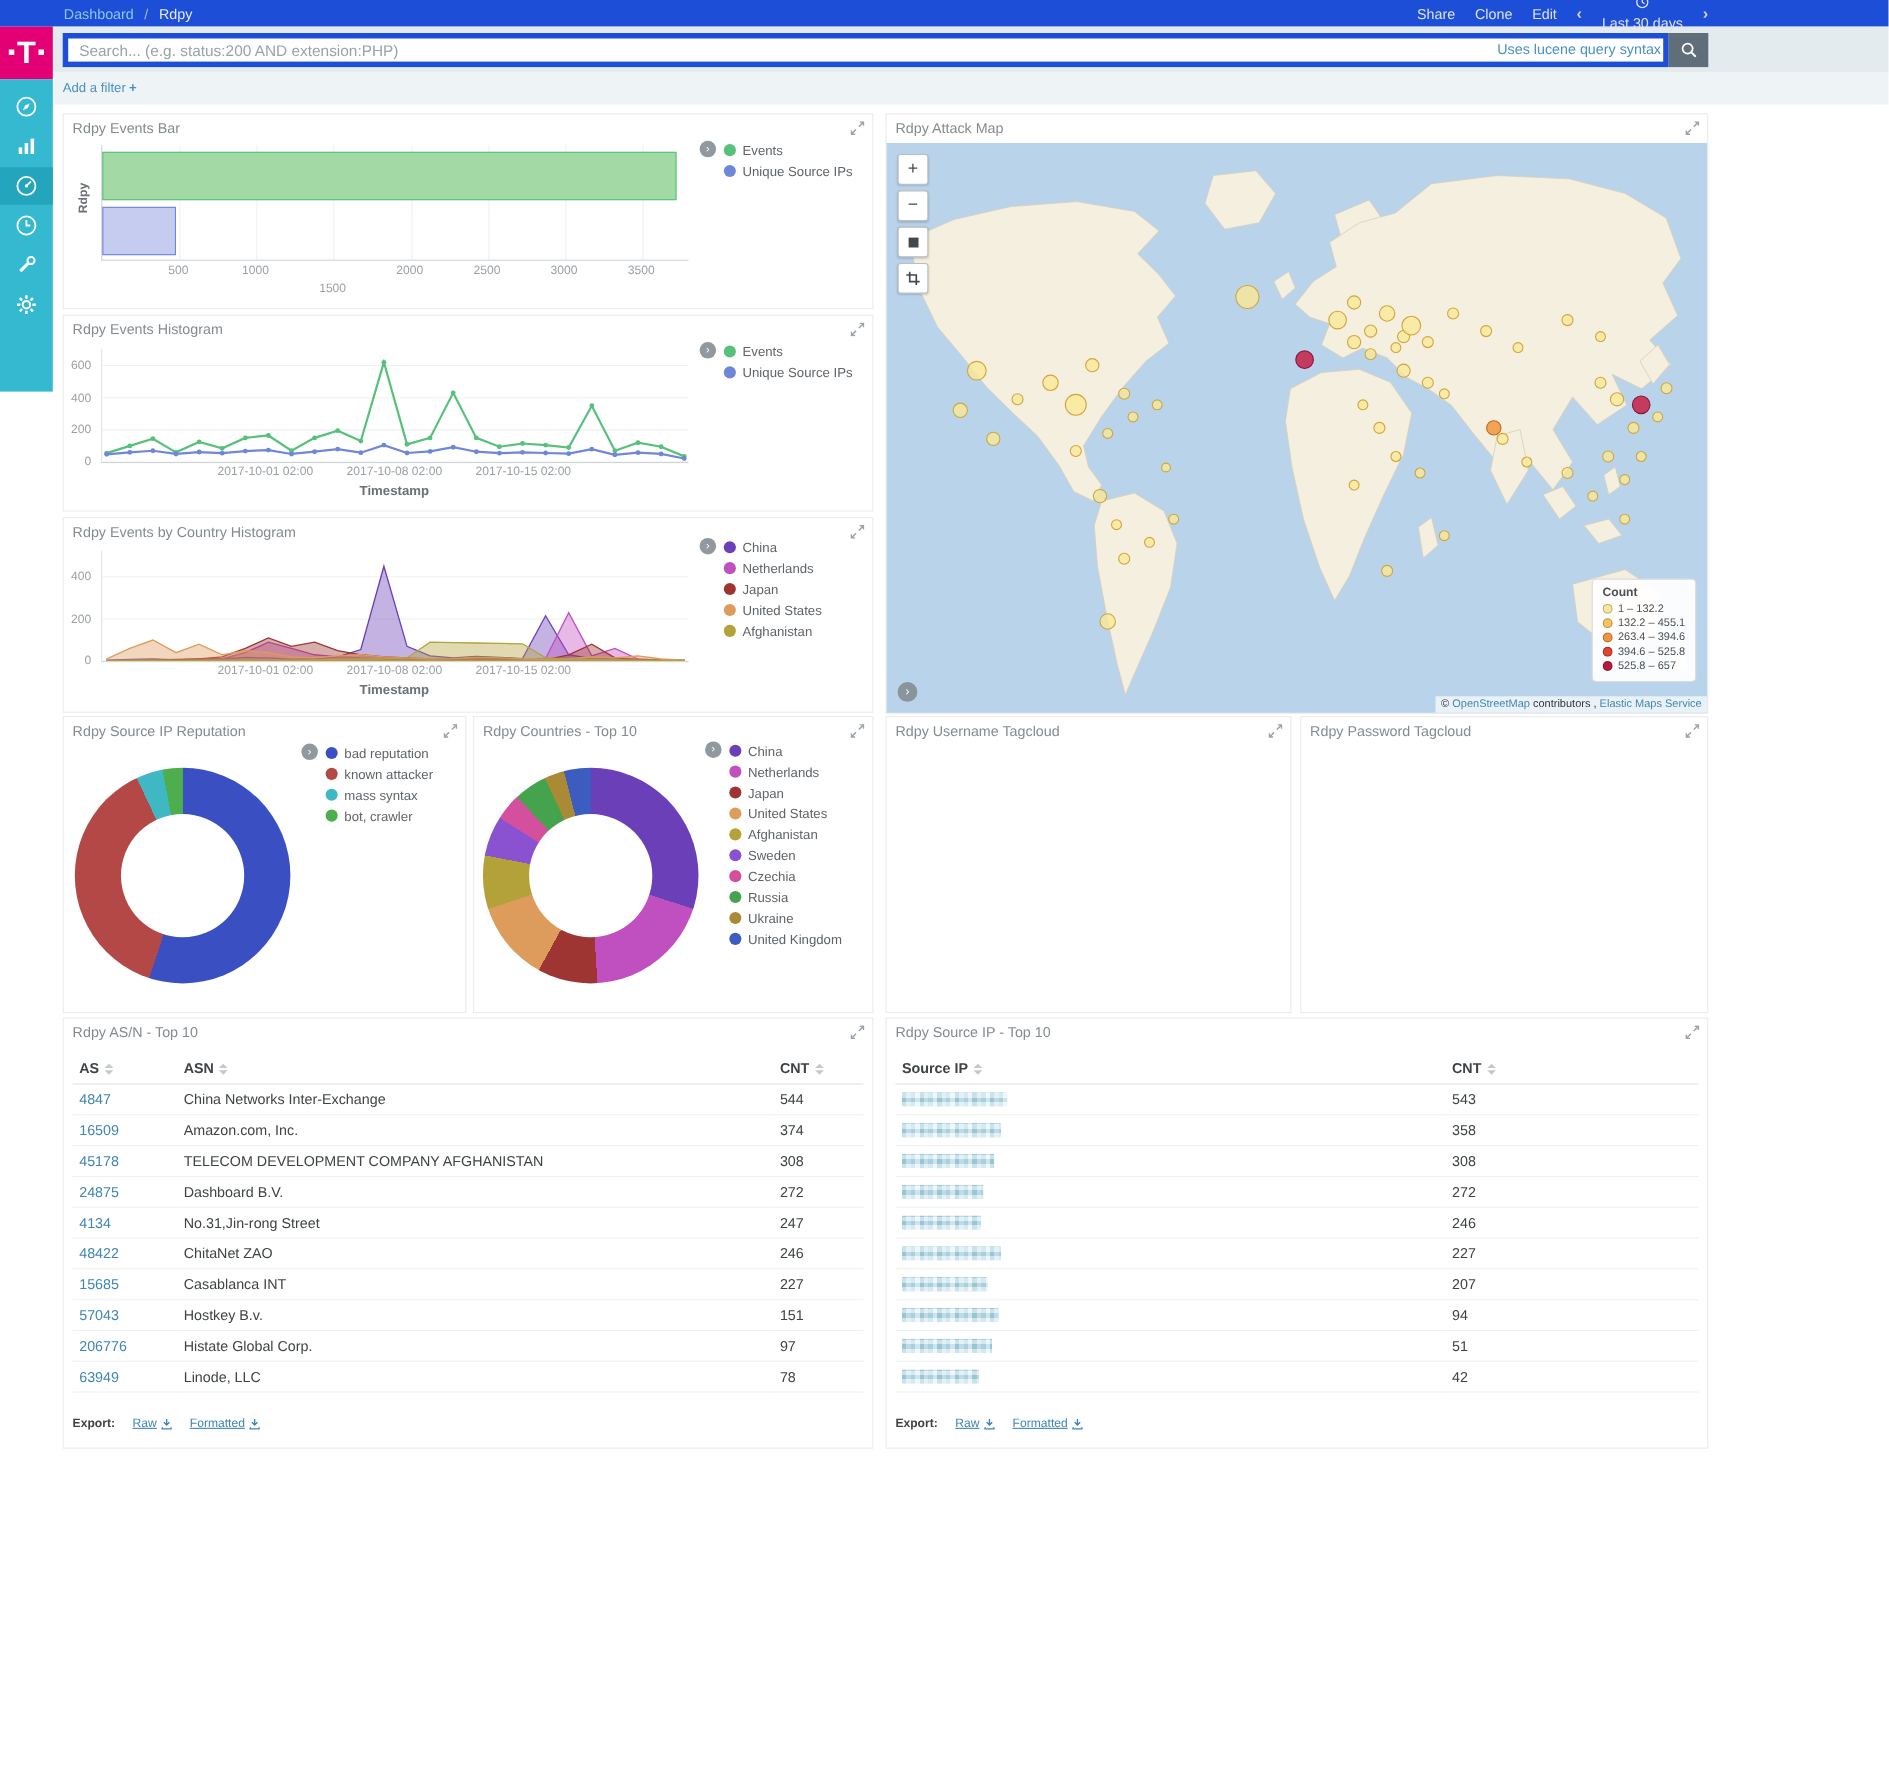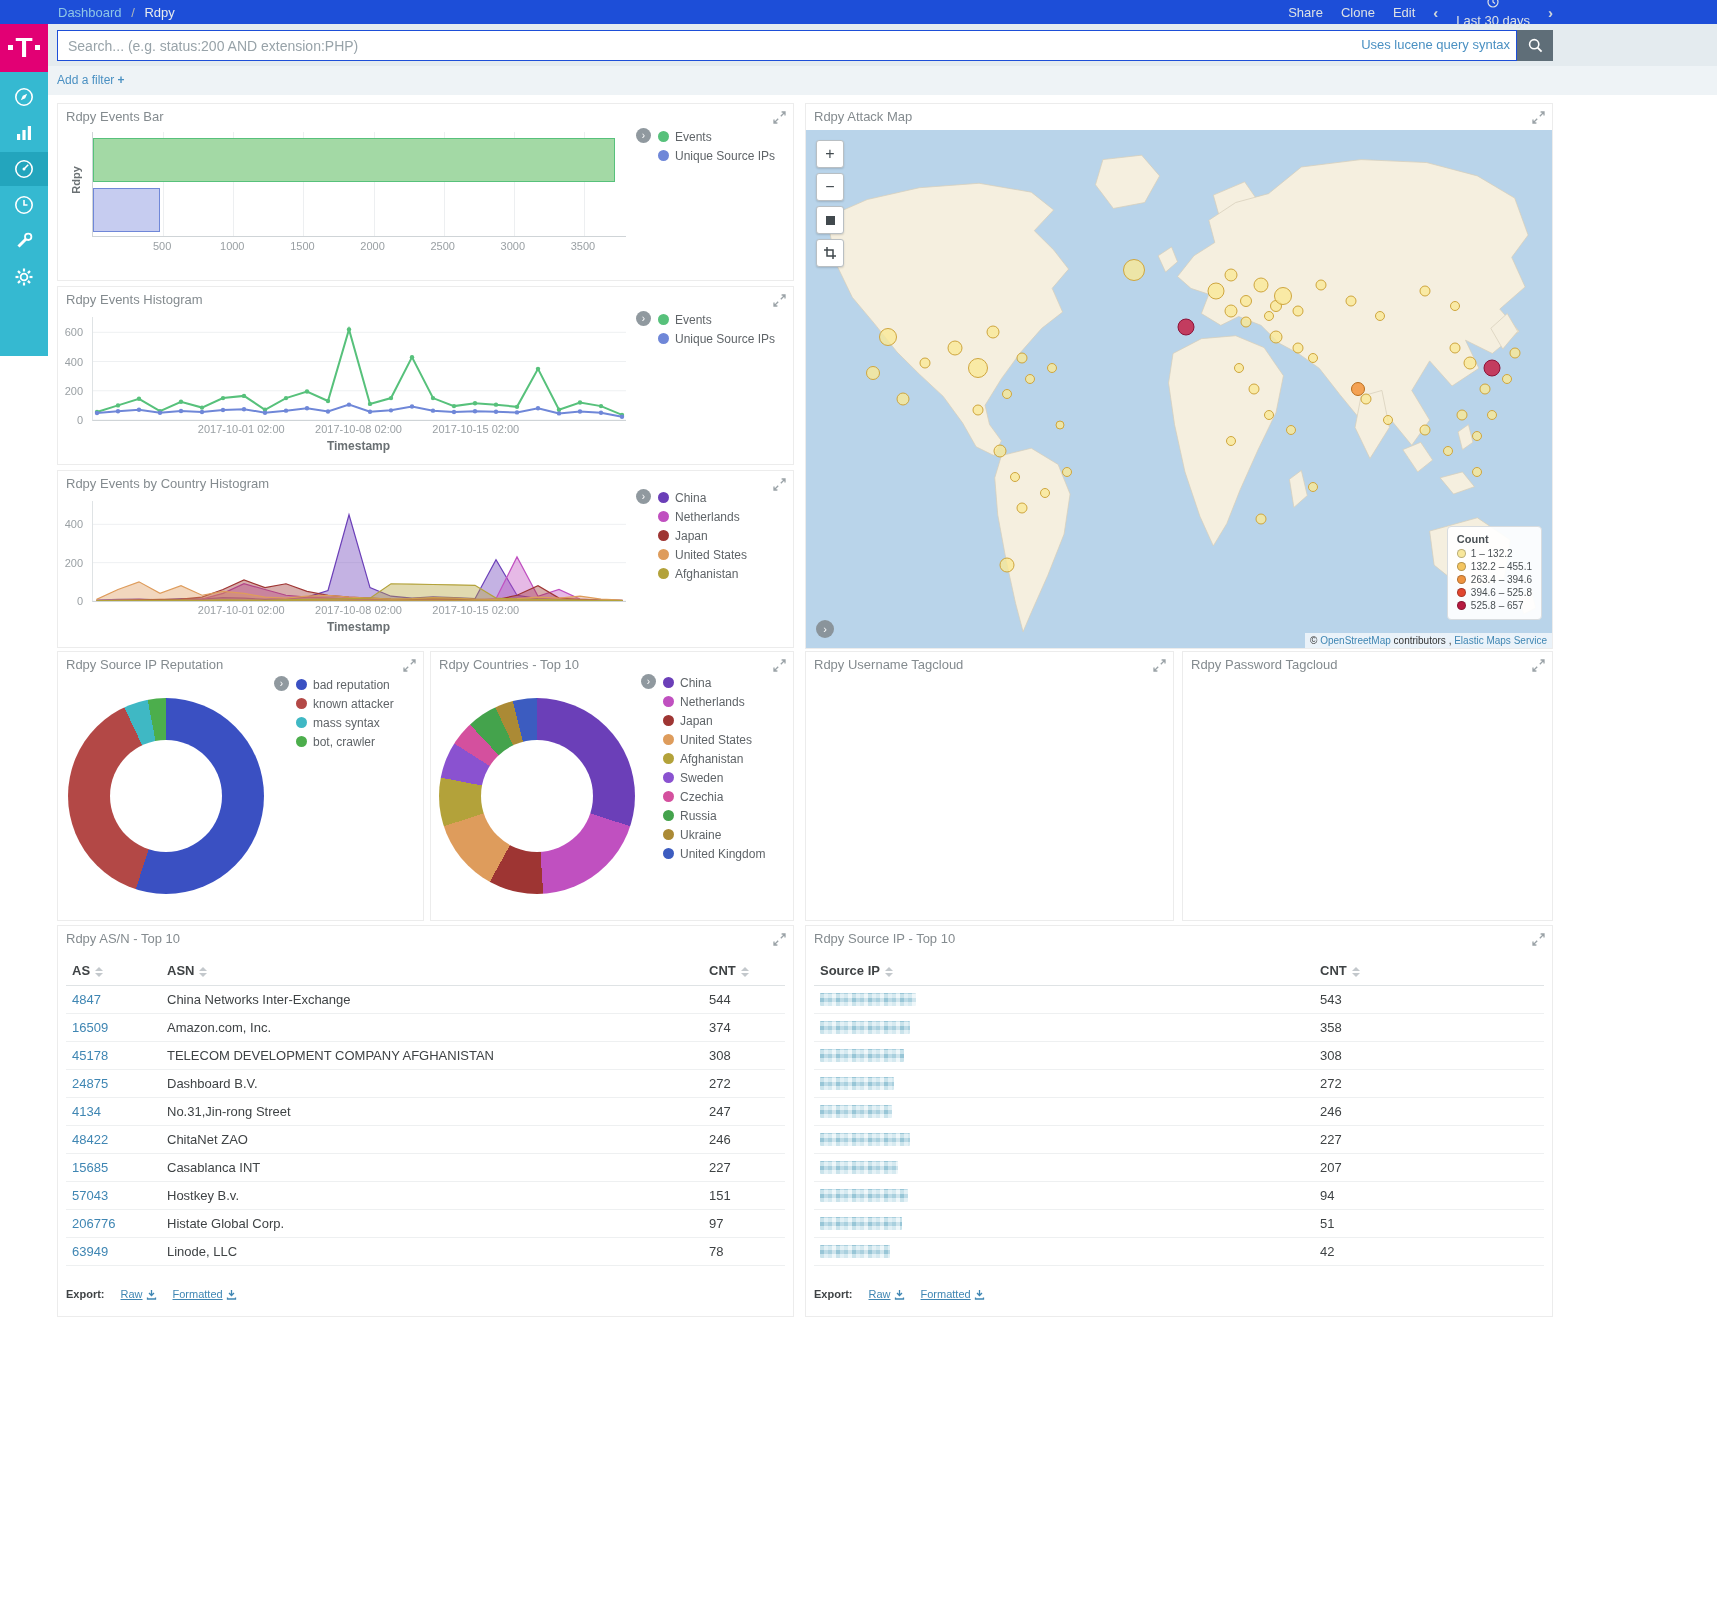--- a/index.html
+++ b/index.html
@@ -12,21 +12,21 @@
   .crumb .sep{color:#aeb6ba;margin:0 6px;}
   .crumb .page{color:#e8ebed;}
   .topbar-right{position:absolute;right:164px;top:0;height:24px;display:flex;align-items:center;gap:18px;color:#dde2e5;}
   .tb-link{cursor:pointer;}
   .chev{color:#cfd5d9;font-size:15px;cursor:pointer;font-weight:bold;}
   .timepick{display:flex;align-items:center;gap:5px;cursor:pointer;flex-direction:column;}
 
   
   .query-bar{position:absolute;left:0;top:24px;width:100%;height:42px;background:#e4ebef;z-index:30;}
   .query-inner{position:absolute;left:57px;top:6px;width:1496px;height:31px;display:flex;}
-  .query-input{flex:1;height:31px;border:1px solid #1d4ed8;background:#fff;padding:0 210px 0 10px;font-size:14px;color:#444;outline:none;box-sizing:border-box;font-family:"Liberation Sans",sans-serif;}
+  .query-input{flex:1;height:31px;border:5px solid #1d4ed8;background:#fff;padding:0 210px 0 10px;font-size:14px;color:#444;outline:none;box-sizing:border-box;font-family:"Liberation Sans",sans-serif;}
   .query-input::placeholder{color:#98a3a9;}
   .lucene{position:absolute;right:207px;top:13px;font-size:13px;color:#4a90c2;cursor:pointer;z-index:31;}
   .search-btn{width:36px;height:31px;background:#5f6e78;border:none;cursor:pointer;display:flex;align-items:center;justify-content:center;}
   .filter-bar{position:absolute;left:0;top:66px;width:100%;height:29px;background:#eef3f6;z-index:30;}
   .add-filter{position:absolute;left:57px;top:7px;font-size:12px;color:#4a90c2;cursor:pointer;}
   .add-filter b{font-weight:bold;margin-left:3px;}
 
   
   .sidebar{position:absolute;left:0;top:24px;width:48px;z-index:35;}
   .logo{width:48px;height:48px;background:#e20074;position:relative;cursor:pointer;}
@@ -217,21 +217,21 @@
       <div class="vgrid" style="left: 52.6316%;"></div>
       <div class="vgrid" style="left: 65.7895%;"></div>
       <div class="vgrid" style="left: 78.9474%;"></div>
       <div class="vgrid" style="left: 92.1053%;"></div>
       <div class="hbar" style="top: 6px; width: 97.9211%; background: rgb(163, 217, 165); border: 1px solid rgb(87, 193, 123);"></div>
       <div class="hbar" style="top: 56px; width: 12.6316%; background: rgb(198, 204, 240); border: 1px solid rgb(111, 135, 216);"></div>
     </div>
   <div class="xaxis" id="events-bar-xaxis">
       <div style="left: 13.1579%;">500</div>
       <div style="left: 26.3158%;">1000</div>
-      <div style="left: 39.4737%;">1500</div>
+      <div style="left: 39.4737%; margin-top: 16px;">1500</div>
       <div style="left: 52.6316%;">2000</div>
       <div style="left: 65.7895%;">2500</div>
       <div style="left: 78.9474%;">3000</div>
       <div style="left: 92.1053%;">3500</div>
     </div>
   <div class="legend" id="legend-events-bar" style="left:600px;top:26px;">
     <div class="legend-toggle">›</div>
   <div class="legend-row">
         <div class="legend-dot" style="background: rgb(87, 193, 123);"></div>
         <div>Events</div>

